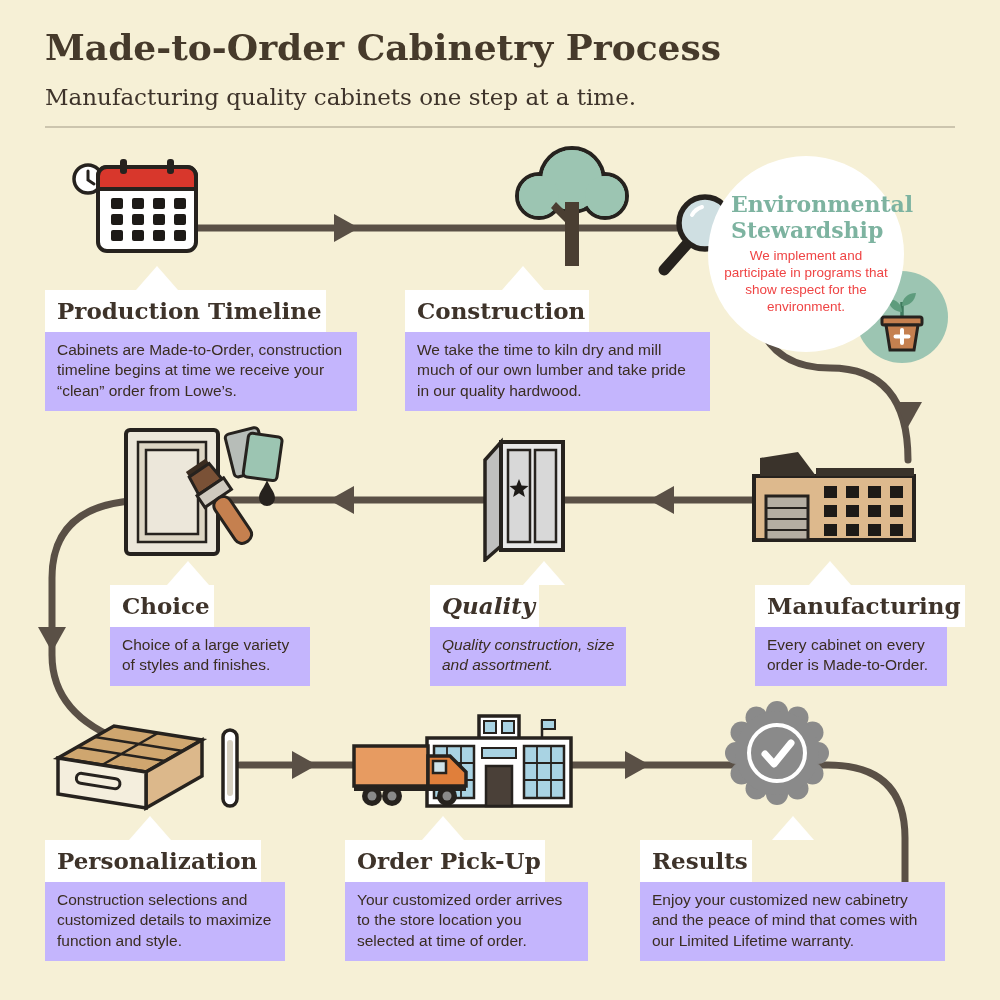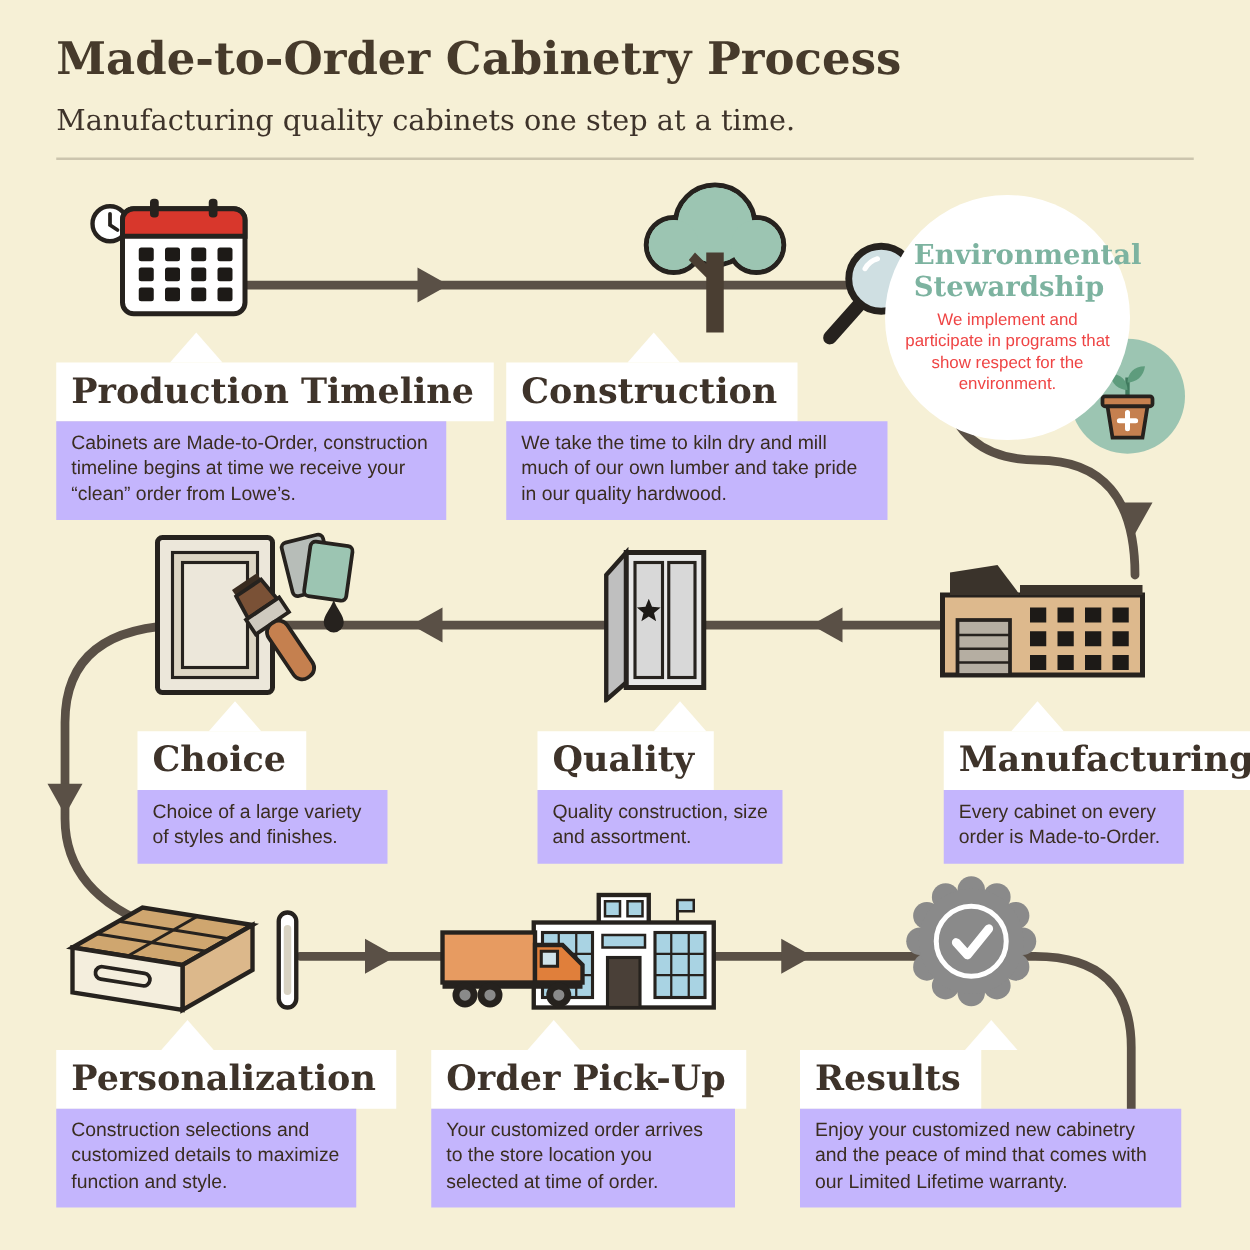--- a/index.html
+++ b/index.html
@@ -47,21 +47,21 @@
   
   .step{position:absolute; z-index:4;}
   .pointer{
     position:absolute; top:-24px; width:0; height:0;
     border-left:21px solid transparent; border-right:21px solid transparent;
     border-bottom:24px solid #fff;
   }
   .step-label{
     display:block; width:max-content; background:#fff; color:#3e332a;
     font-family:"DejaVu Serif","Liberation Serif",serif; font-weight:bold;
-    font-size:28px; line-height:1; padding:9px 16px 10px 12px;
+    font-size:23px; line-height:1; padding:9px 4px 10px 12px;
   }
   .step-body{
     background:#c4b5fd; color:#3a2d21;
     font-size:15.5px; line-height:1.32; padding:8px 10px 10px 12px;
   }
 </style>
 </head>
 <body>
 
 <div class="canvas">
@@ -302,21 +302,21 @@
     <div class="step-label">Construction</div>
     <div class="step-body">We take the time to kiln dry and mill much of our own lumber and take pride in our quality hardwood.</div>
   </div>
 
   <div class="step" style="left:755px;top:585px;width:192px;">
     <div class="pointer" style="left:54px;"></div>
     <div class="step-label">Manufacturing</div>
     <div class="step-body">Every cabinet on every order is Made-to-Order.</div>
   </div>
 
-  <div class="step" style="left:430px;top:585px;width:196px;">
+  <div class="step" style="left:430px;top:585px;width:196px;font-style:italic;">
     <div class="pointer" style="left:93px;"></div>
     <div class="step-label">Quality</div>
     <div class="step-body">Quality construction, size and assortment.</div>
   </div>
 
   <div class="step" style="left:110px;top:585px;width:200px;">
     <div class="pointer" style="left:57px;"></div>
     <div class="step-label">Choice</div>
     <div class="step-body">Choice of a large variety of styles and finishes.</div>
   </div>

